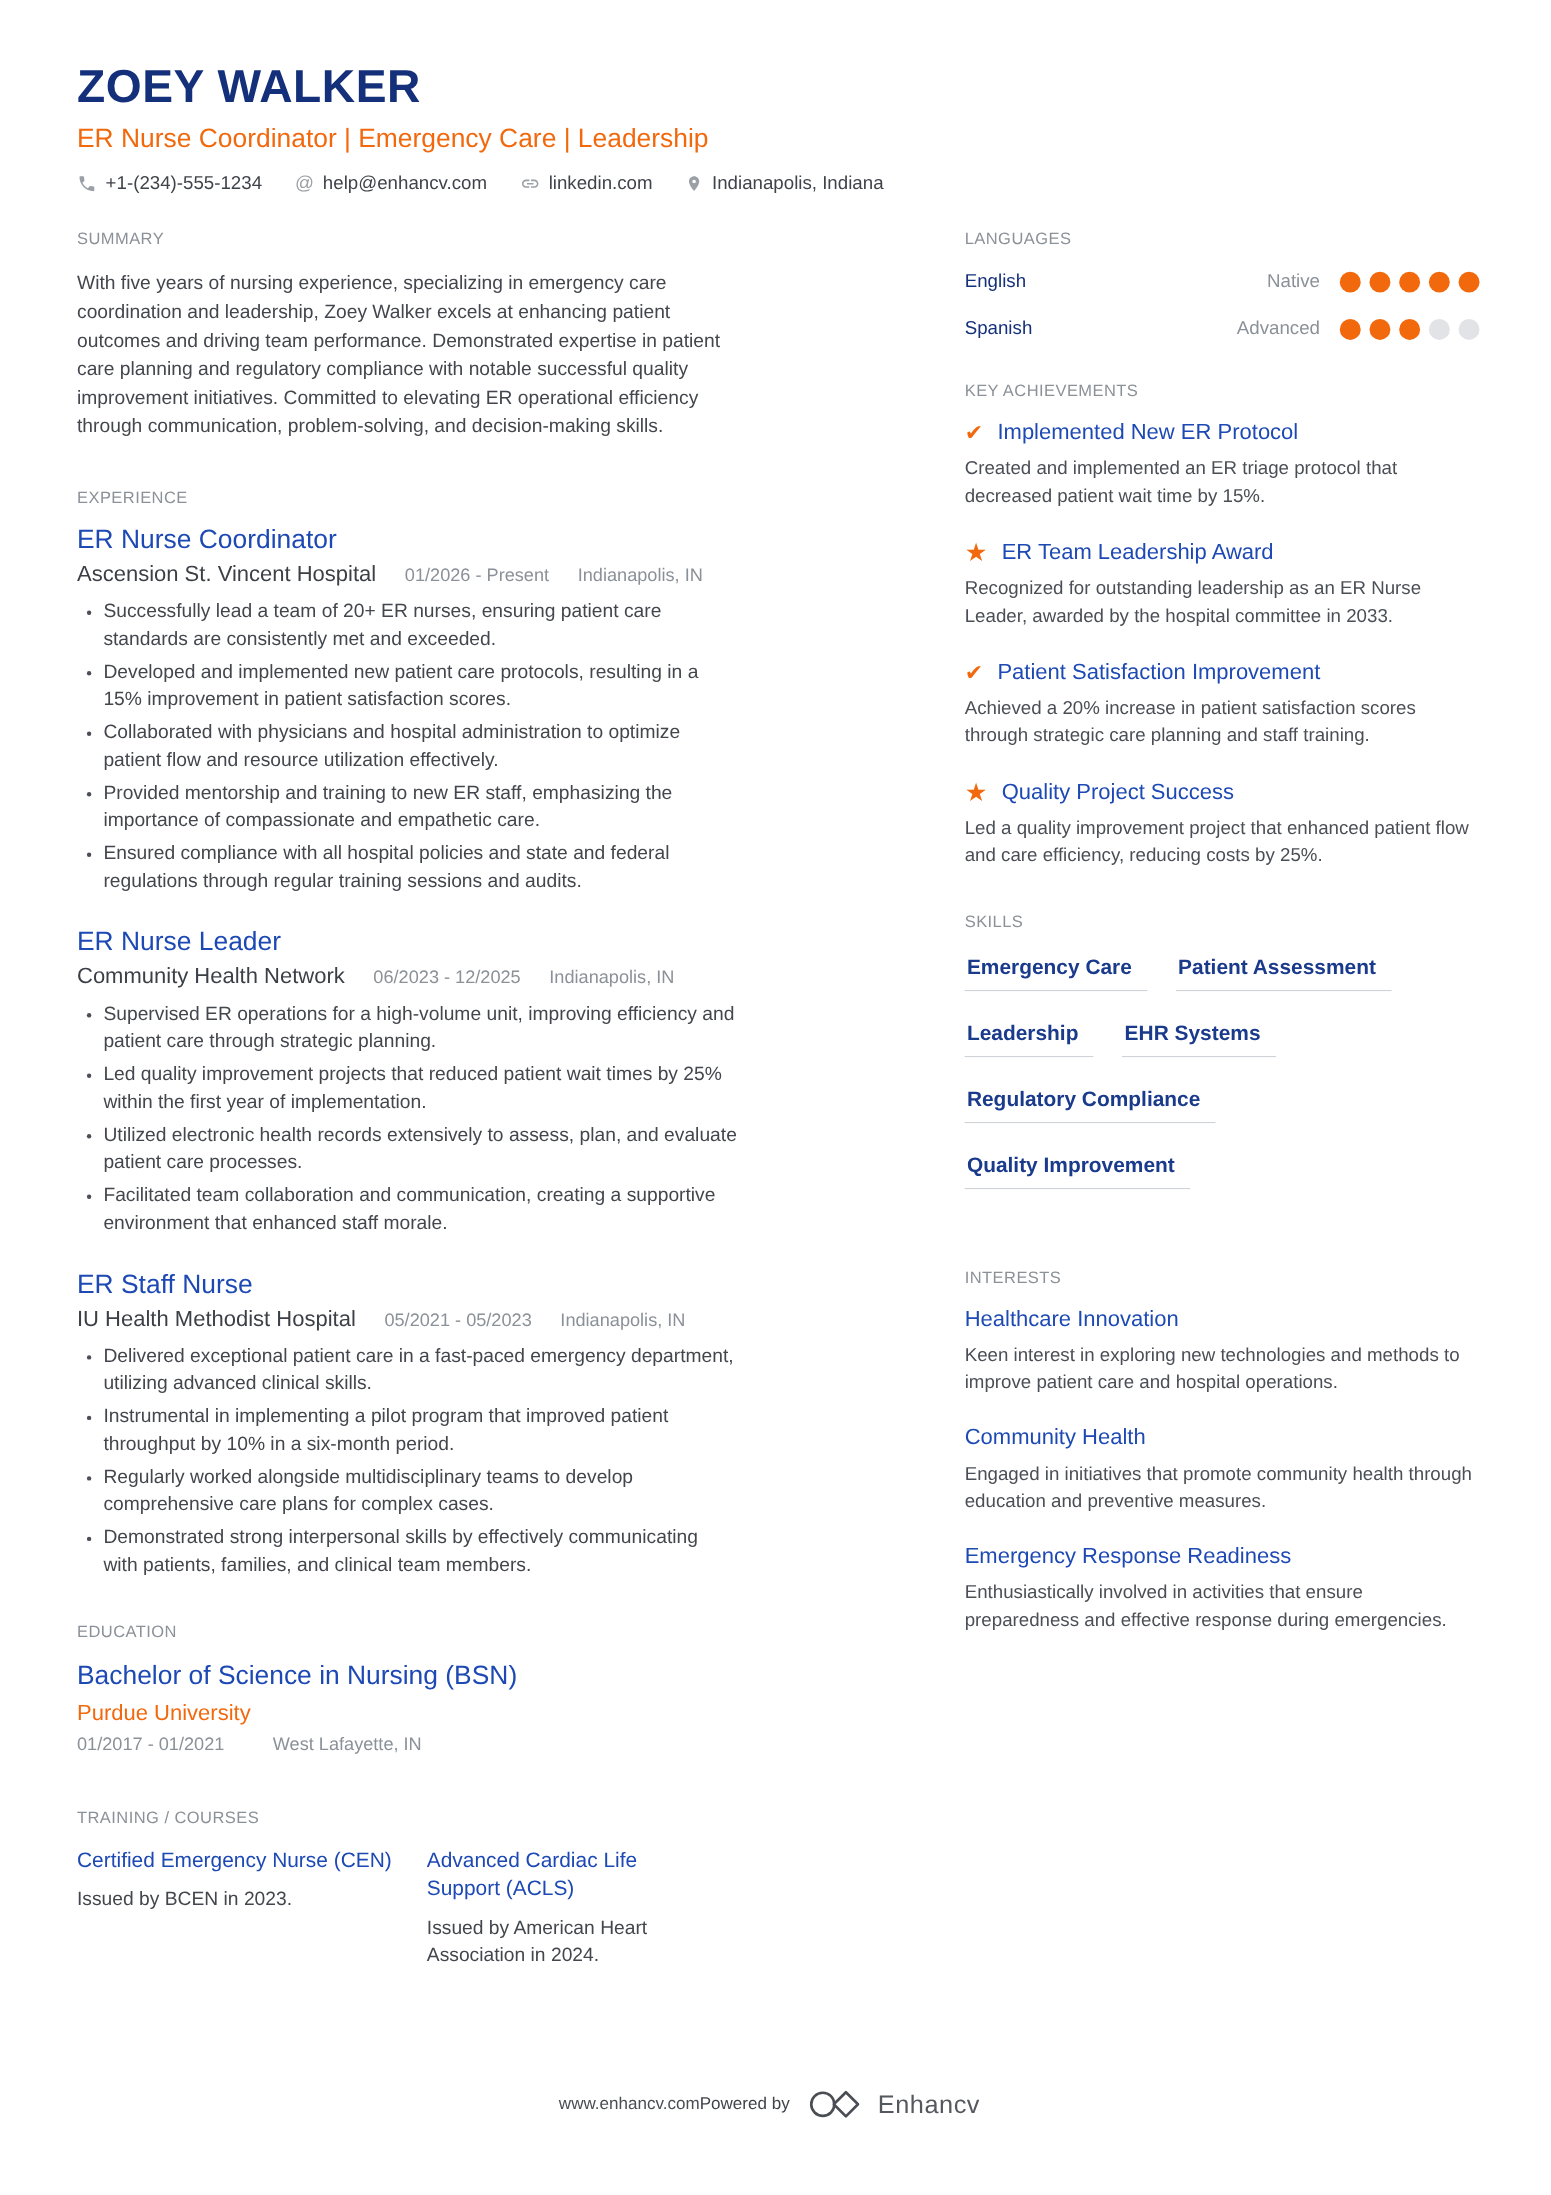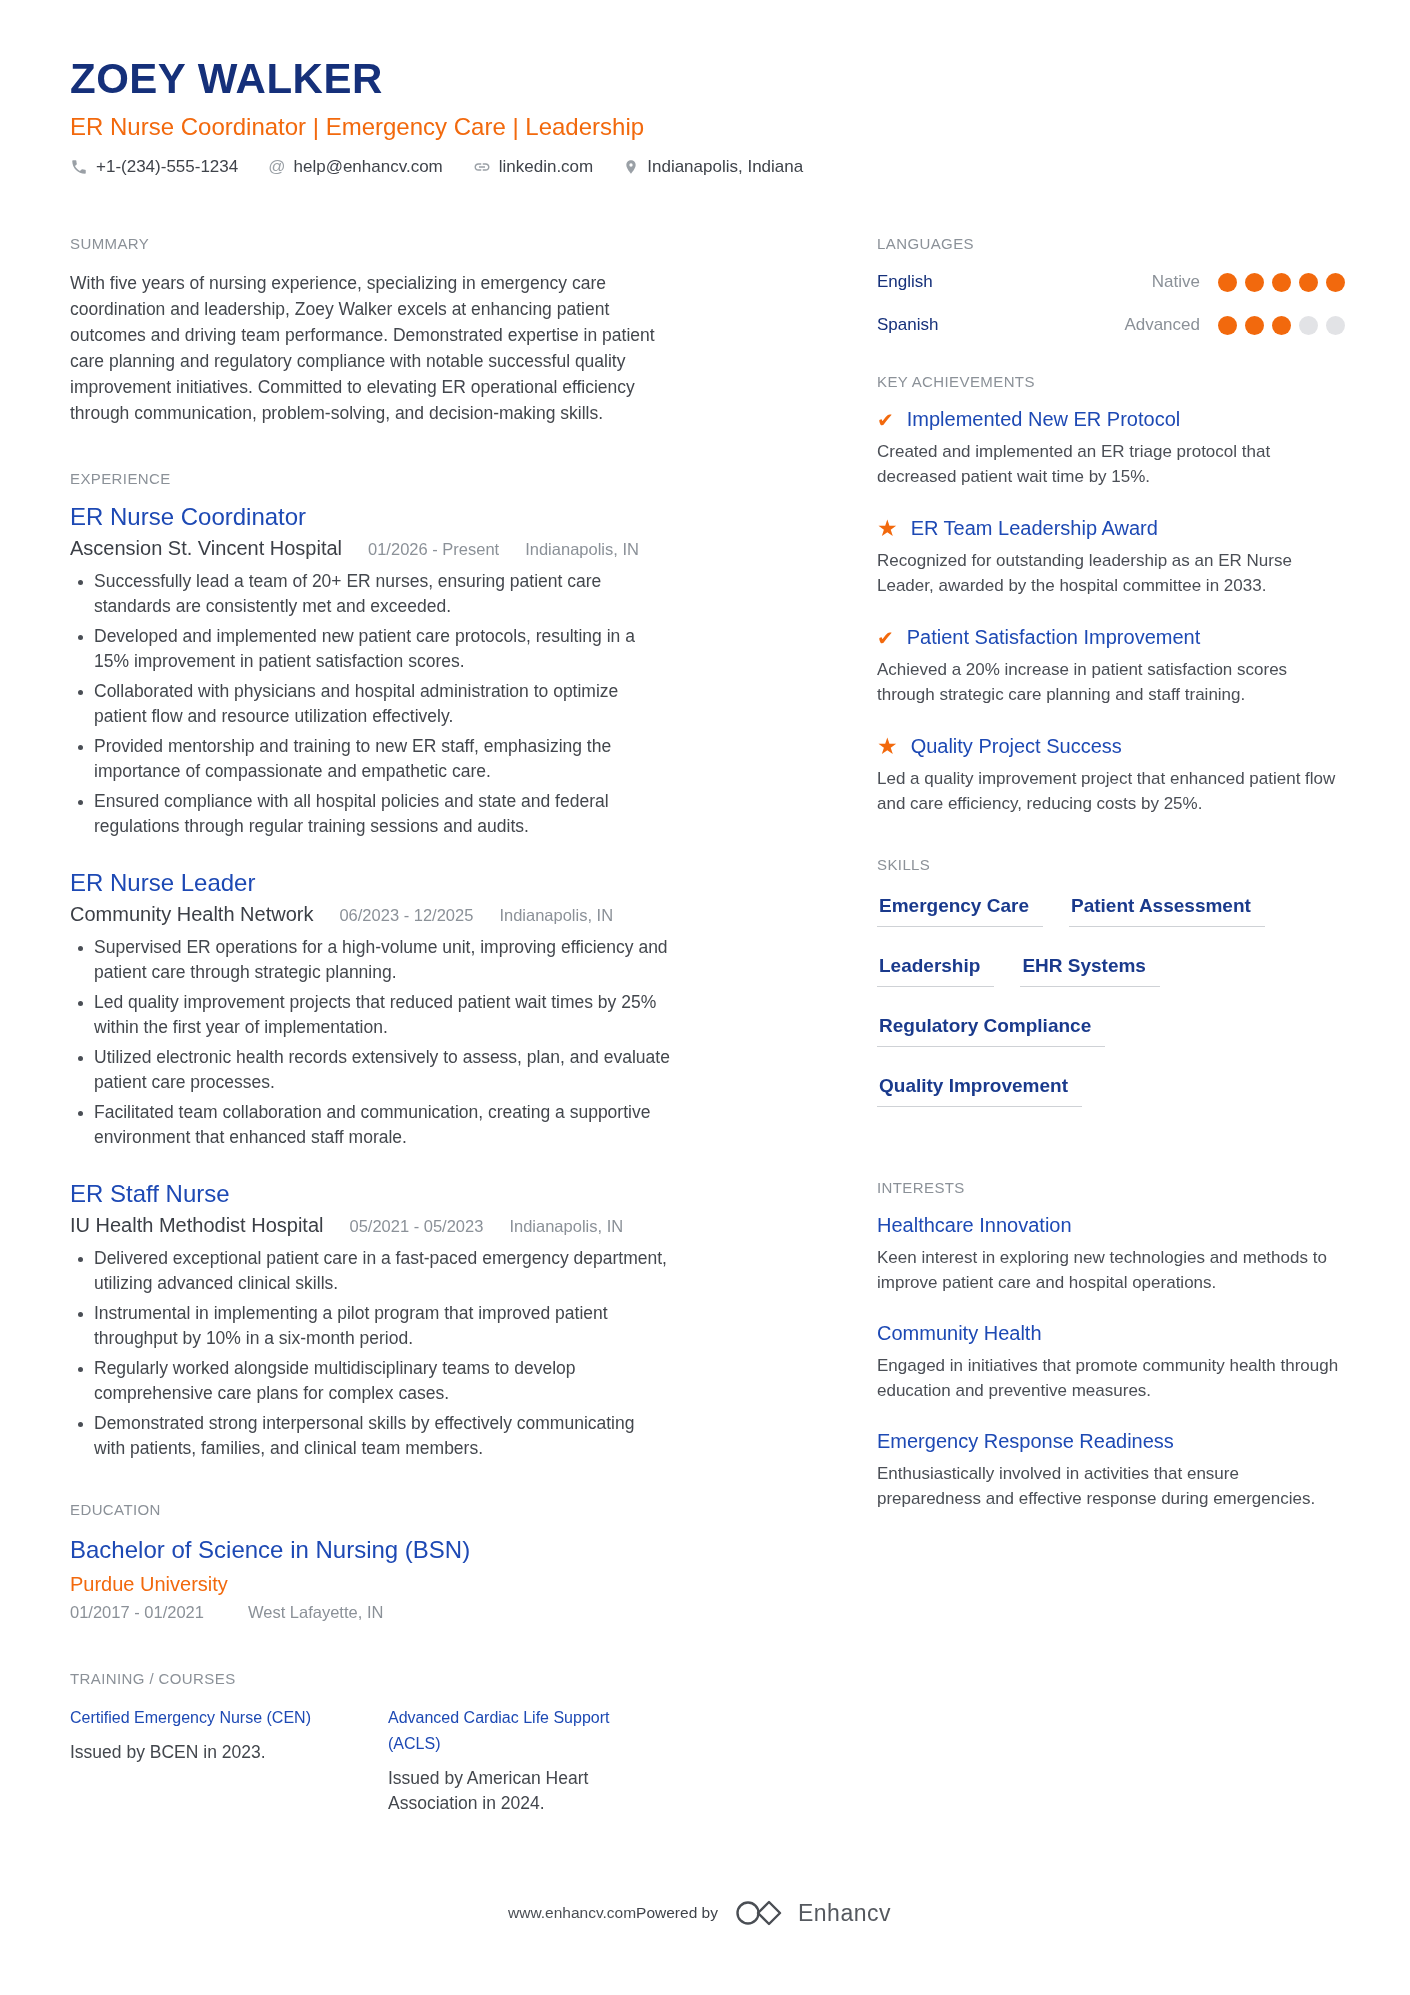--- a/index.html
+++ b/index.html
@@ -14,21 +14,21 @@
   }
   .header{padding:58px 65px 0 70px;}
   .name{font-size:42px; font-weight:700; letter-spacing:.5px; color:var(--navy); line-height:1;}
   .headline{font-size:24px; font-weight:500; color:var(--orange); margin-top:13px;}
   .contact-row{display:flex; align-items:center; gap:30px; margin-top:16px; font-size:17px; color:#3F434A;}
   .contact-item{display:flex; align-items:center; gap:8px;}
   .cicon{color:#9AA0A6; display:inline-flex; align-items:center;}
   .cicon svg{display:block;}
   .at-glyph{font-size:17px; color:#9AA0A6;}
 
-  .columns{display:flex; padding:0 65px 0 70px; margin-top:58px;}
+  .columns{display:flex; padding:0 65px 0 70px; margin-top:32px;}
   .left-col{width:600px; flex:none;}
   .right-col{width:468px; flex:none; margin-left:auto;}
 
   .section-label{font-size:15px; color:var(--muted); letter-spacing:.4px; margin-bottom:18px;}
 
   
   .summary-text{font-size:17.5px; line-height:26px; color:var(--text);}
   .summary{margin-bottom:44px;}
   .experience .section-label{margin-bottom:16px;}
   .job{margin-bottom:30px;}
@@ -40,21 +40,21 @@
   .bullets li{font-size:17.5px; line-height:25px; margin-bottom:5px; color:var(--text);}
   .bullets li::marker{color:#4A4E55; font-size:15px;}
 
   .education{margin-top:40px;}
   .degree{font-size:24px; font-weight:500; color:var(--blue); margin-bottom:9px;}
   .school{font-size:20px; color:var(--orange); margin-bottom:7px;}
   .edu-meta{display:flex; gap:44px;}
 
   .training{margin-top:48px;}
   .courses{display:grid; grid-template-columns:296px 236px; column-gap:22px;}
-  .course-title{font-size:16px; font-weight:500; line-height:26px; color:var(--blue); margin-bottom:9px;}
+  .course-title{font-size:19px; font-weight:500; line-height:26px; color:var(--blue); margin-bottom:9px;}
   .course-desc{font-size:17.5px; line-height:25px; color:var(--text);}
 
   
   .languages{margin-bottom:38px;}
   .languages .section-label{margin-bottom:20px;}
   .lang-row{display:flex; align-items:center; justify-content:space-between; margin-bottom:23px;}
   .lang-name{font-size:17px; color:var(--navy);}
   .lang-right{display:flex; align-items:center; gap:18px;}
   .lang-level{font-size:17px; color:var(--muted);}
   .dots{display:flex; gap:8px;}

